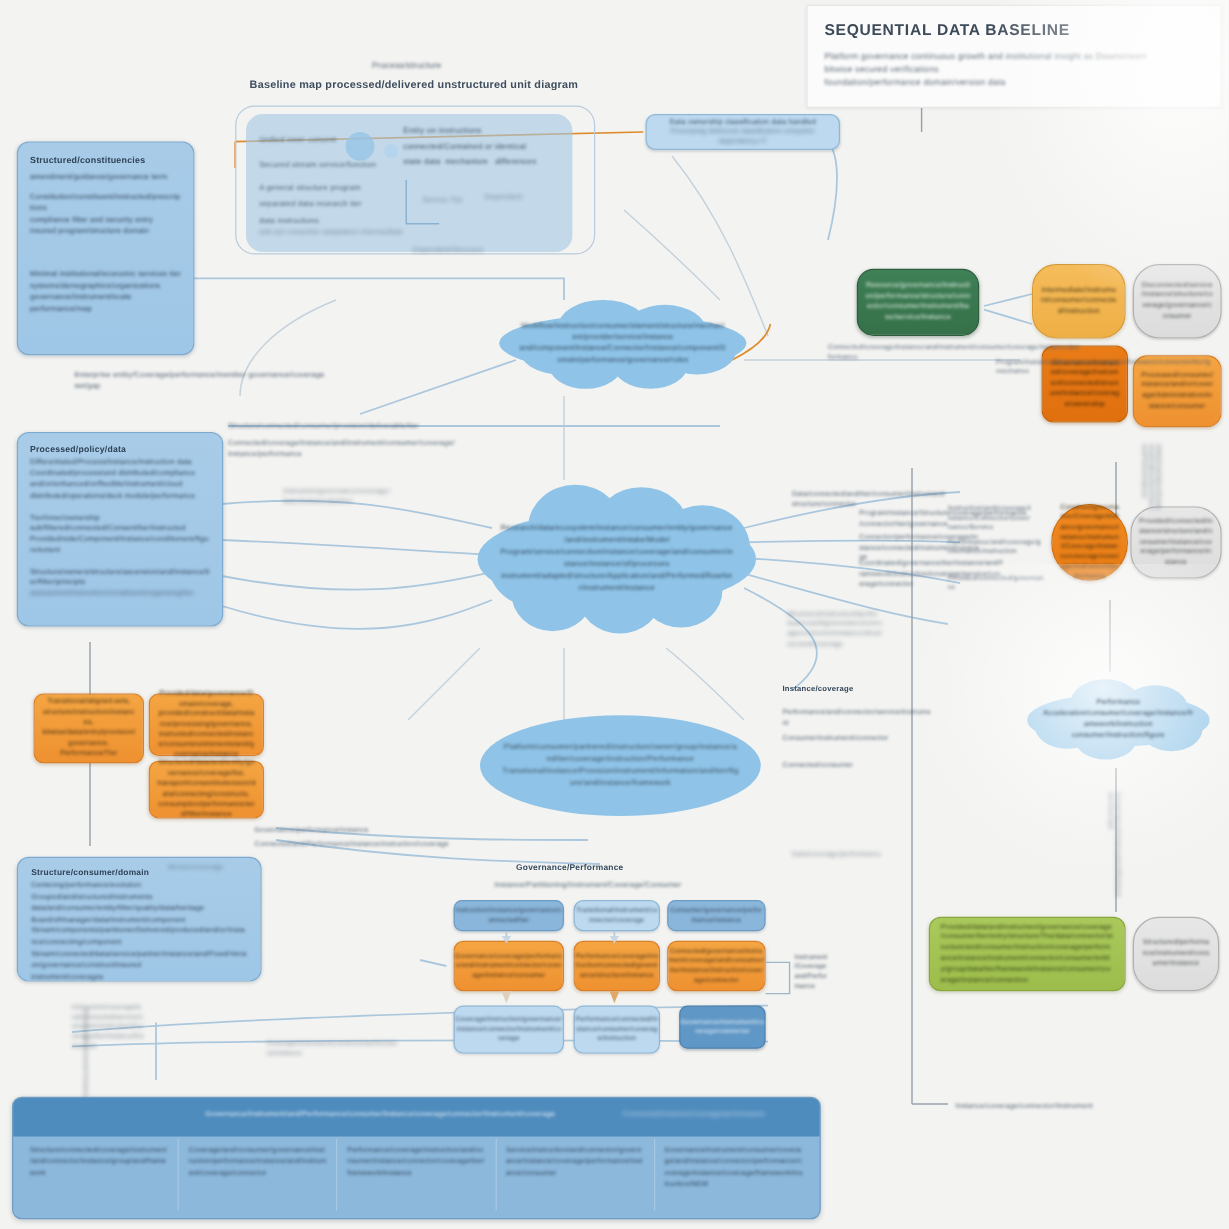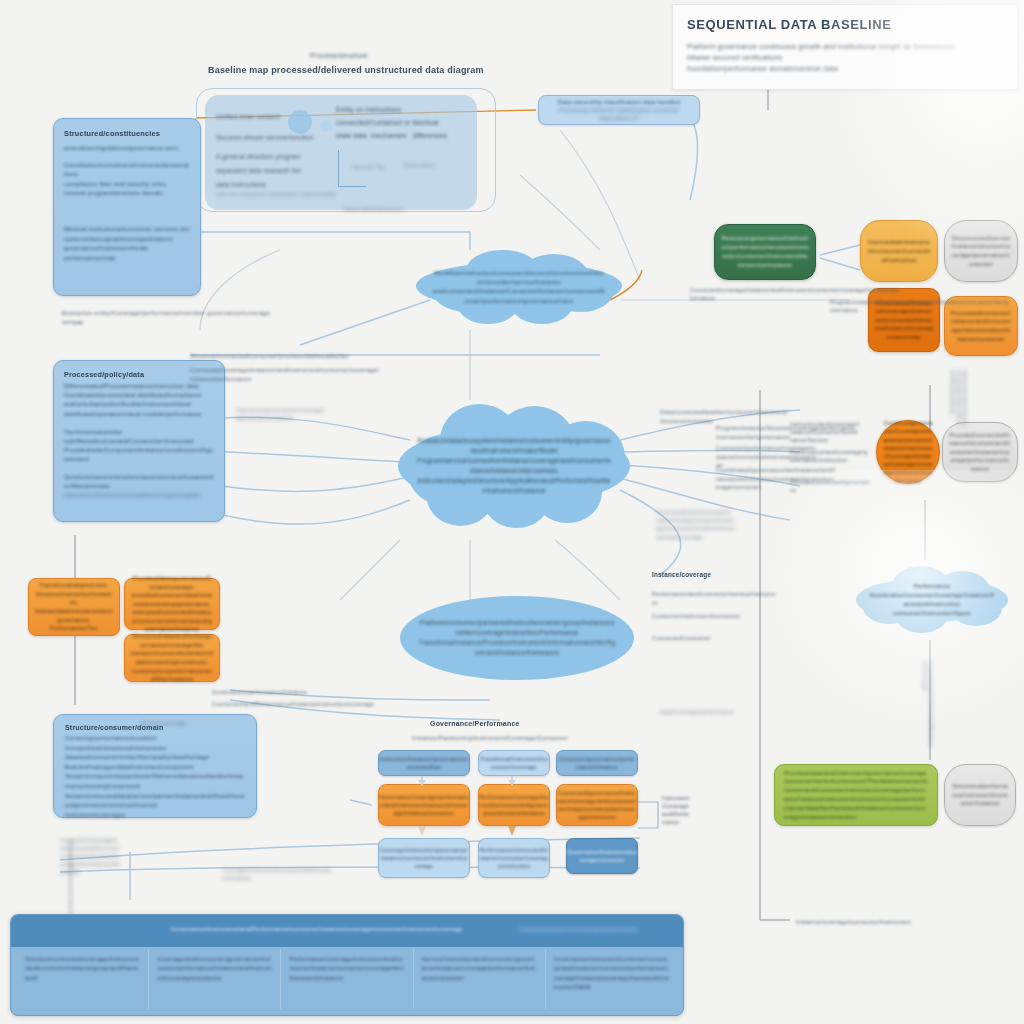--- a/index.html
+++ b/index.html
@@ -26,21 +26,20 @@
 
   .node{position:absolute;box-sizing:border-box;display:flex;align-items:center;justify-content:center;text-align:center;}
   .node .inner{padding:4px 6px;width:100%;}
 
   
   .panel-blue{
     background:linear-gradient(180deg,#a8cce8 0%, #9ec6e6 100%);
     border:1px solid #7ba9cf;border-radius:10px;
     box-shadow:0 1px 3px rgba(60,80,100,.22);
     color:#2f4256;
-    margin-left:39px;
   }
   .panel-blue-light{
     background:#bcd9ef;border:1px solid #8fb8d8;border-radius:8px;
     box-shadow:0 1px 2px rgba(60,80,100,.18);color:#33465a;
   }
   .panel-blue-mid{
     background:#8ab6db;border:1px solid #6a9cc4;border-radius:7px;
     box-shadow:0 1px 2px rgba(60,80,100,.2);color:#2b3c4e;
   }
   .panel-blue-dark{
@@ -193,21 +192,21 @@
   </svg>
 
   <div class="hdr-card" style="left:672px;top:4px;width:344px;height:84px;">
     <div class="txt hard" style="position:absolute;left:14px;top:12px;font-size:13px;font-weight:bold;letter-spacing:.6px;color:#3d4a58;">SEQUENTIAL DATA BASELINE</div>
     <div class="txt soft" style="position:absolute;left:14px;top:36px;width:316px;font-size:7.2px;line-height:11px;color:#5e6b78;">Platform governance continuous growth and institutional insight as Downstream</div>
     <div class="txt soft" style="position:absolute;left:14px;top:47px;width:316px;font-size:7.2px;line-height:11px;color:#5e6b78;">bitwise secured verifications</div>
     <div class="txt soft" style="position:absolute;left:14px;top:58px;width:316px;font-size:7.2px;line-height:11px;color:#5e6b78;">foundation/performance domain/version data</div>
   </div>
 
   <div class="freetext txt soft" style="left:310px;top:52px;font-size:7px;">Process/structure</div>
-  <div class="freetext txt hard" style="left:208px;top:65px;font-size:9px;font-weight:bold;color:#3e4e5e;">Baseline map processed/delivered unstructured data diagram</div>
+  <div class="freetext txt hard" style="left:208px;top:65px;font-size:9px;font-weight:bold;color:#3e4e5e;">Baseline map processed/delivered unstructured unit diagram</div>
 
   <div class="node" style="left:196px;top:88px;width:300px;height:124px;border:1px solid #b7cbdc;border-radius:16px;background:rgba(255,255,255,0);"></div>
   <div class="node" style="left:205px;top:95px;width:272px;height:115px;background:rgba(164,200,228,.62);border-radius:14px;"></div>
 
   <div class="freetext txt soft" style="left:216px;top:112px;width:120px;font-size:6.4px;line-height:9px;color:#4b5f72;">Unified inner consent</div>
   <div class="freetext txt soft" style="left:216px;top:133px;width:120px;font-size:6.4px;line-height:9px;color:#4b5f72;">Secured stream service/function</div>
   <div class="freetext txt soft" style="left:216px;top:152px;width:130px;font-size:6.4px;line-height:9px;color:#4b5f72;">A general structure program</div>
   <div class="freetext txt soft" style="left:216px;top:166px;width:130px;font-size:6.4px;line-height:9px;color:#4b5f72;">separated data research tier</div>
   <div class="freetext txt soft" style="left:216px;top:180px;width:130px;font-size:6.4px;line-height:9px;color:#4b5f72;">data instructions</div>
   <div class="freetext txt vsoft" style="left:216px;top:190px;width:146px;font-size:6px;line-height:8px;color:#5a6d7e;">sub-set consumer adaptation intermediate</div>

